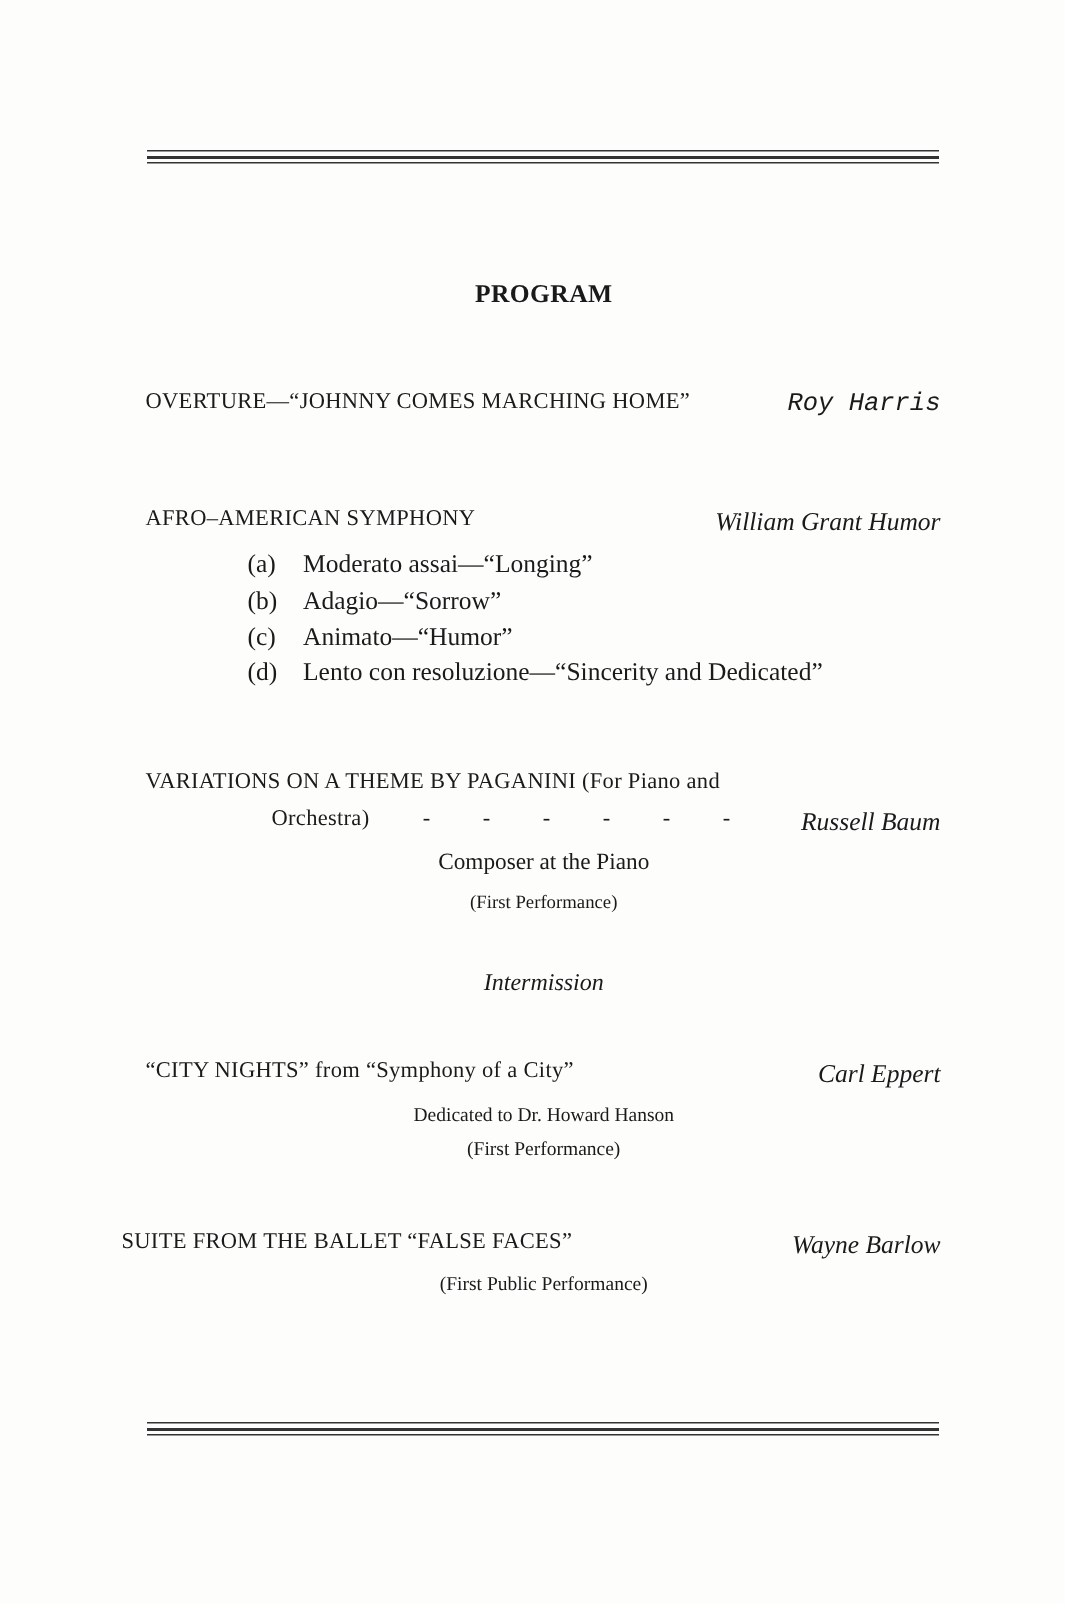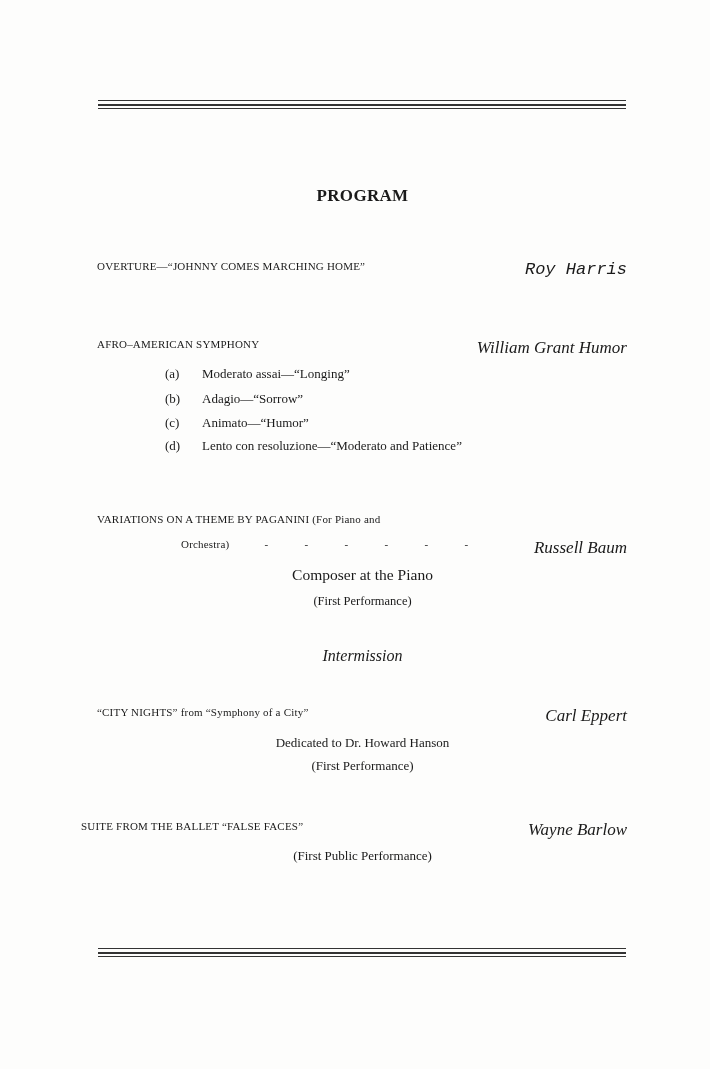--- a/index.html
+++ b/index.html
@@ -39,31 +39,31 @@
     .title {
       top: 186px;
       left: 0;
       width: 725px;
       text-align: center;
       font-weight: bold;
       font-size: 17px;
       letter-spacing: 0.3px;
     }
     .work {
-      font-size: 11px;
+      font-size: 15px;
       letter-spacing: 0.2px;
     }
     .composer {
       font-style: italic;
       font-size: 17px;
       right: 83px;
     }
     .mvt {
       left: 165px;
-      font-size: 13px;
+      font-size: 17px;
     }
     .mvt .letter { display: inline-block; width: 37px; }
     .center {
       left: 0;
       width: 725px;
       text-align: center;
     }
     .note { font-size: 12.5px; }
     .sub { font-size: 15.5px; }
     .dashes {
@@ -96,21 +96,21 @@
 <div class="abs mvt" style="top:366px;">
   <span class="letter">(a)</span><span>Moderato assai—“Longing”</span>
 </div>
 <div class="abs mvt" style="top:391px;">
   <span class="letter">(b)</span><span>Adagio—“Sorrow”</span>
 </div>
 <div class="abs mvt" style="top:415px;">
   <span class="letter">(c)</span><span>Animato—“Humor”</span>
 </div>
 <div class="abs mvt" style="top:438px;">
-  <span class="letter">(d)</span><span>Lento con resoluzione—“Moderato and Patience”</span>
+  <span class="letter">(d)</span><span>Lento con resoluzione—“Sincerity and Dedicated”</span>
 </div>
 
 <div class="abs work" style="top:513px; left:97px;">VARIATIONS ON A THEME BY PAGANINI (For Piano and</div>
 <div class="abs work" style="top:538px; left:181px;">
   <span>Orchestra)</span>
   <span class="dashes" style="margin-left:14px;">
     <span>-</span><span>-</span><span>-</span><span>-</span><span>-</span><span>-</span>
   </span>
 </div>
 <div class="abs composer" style="top:538px;">Russell Baum</div>

